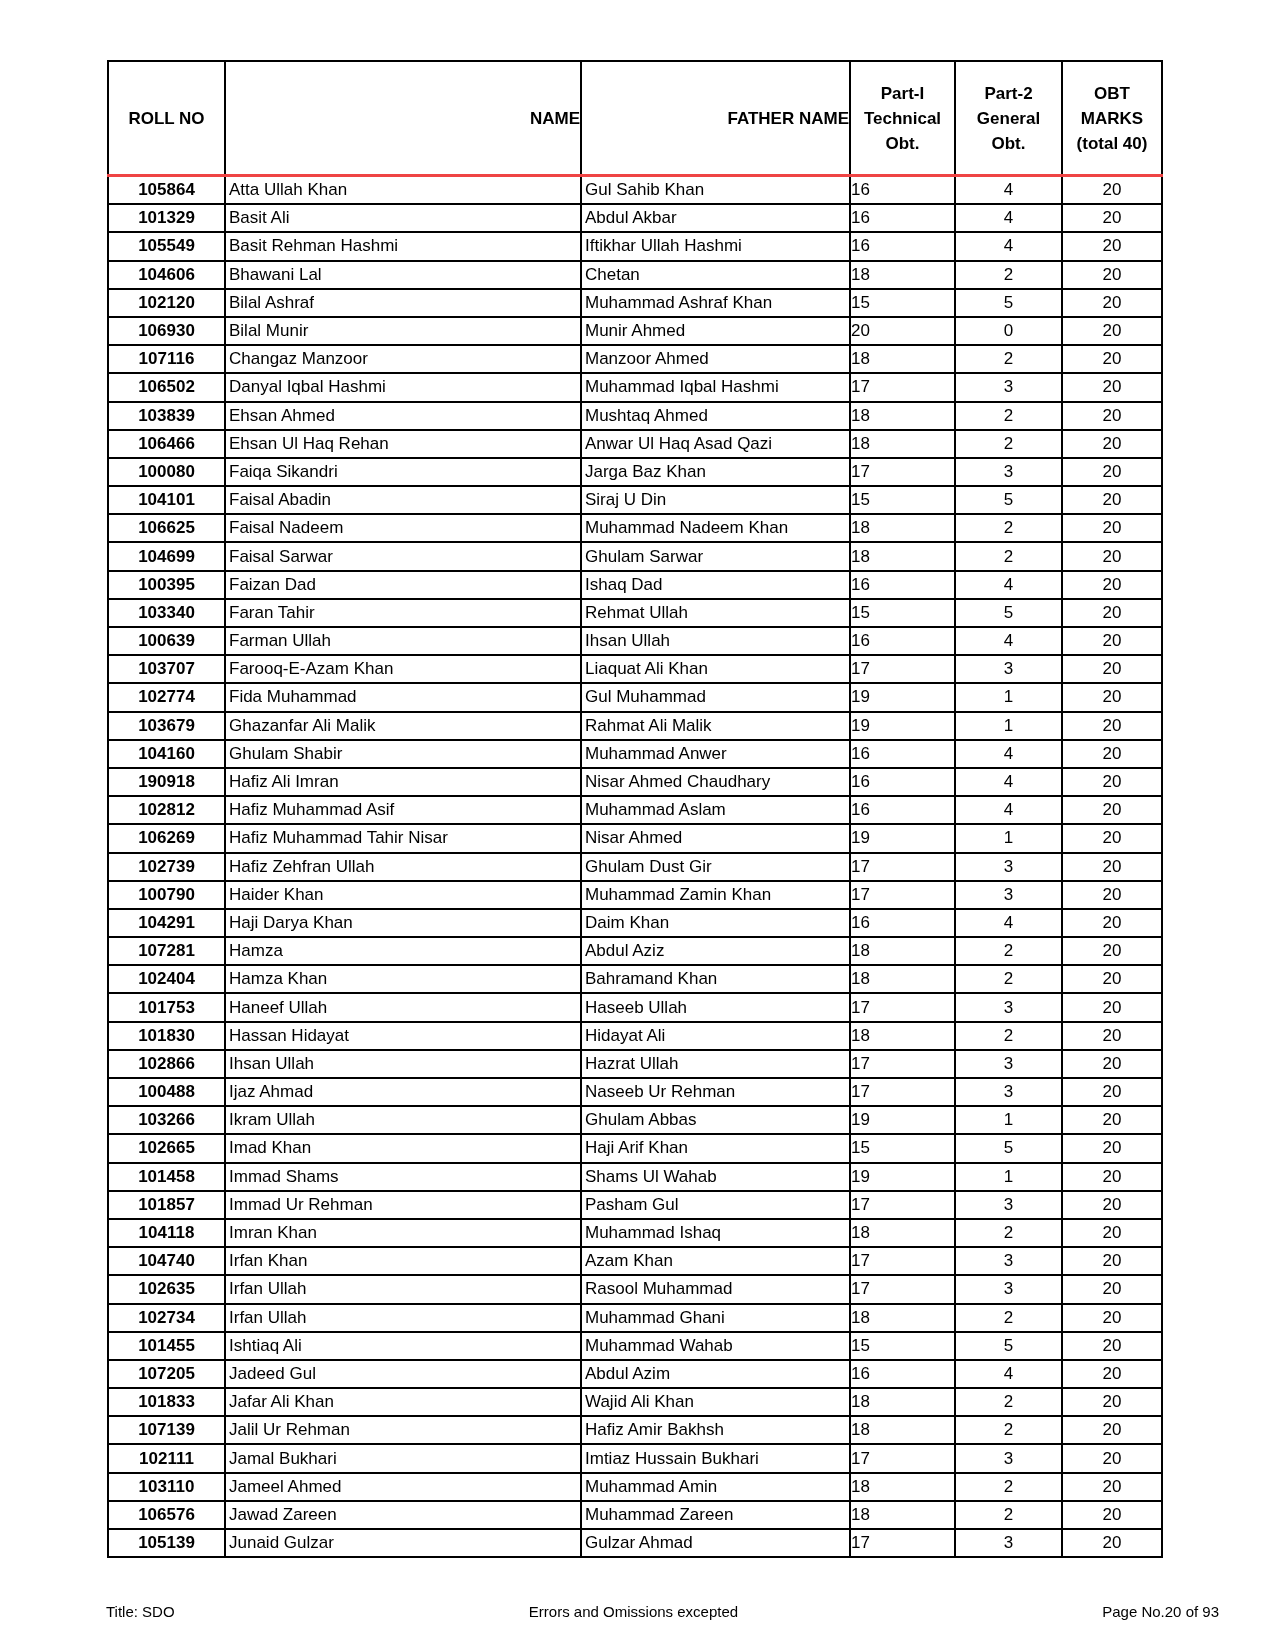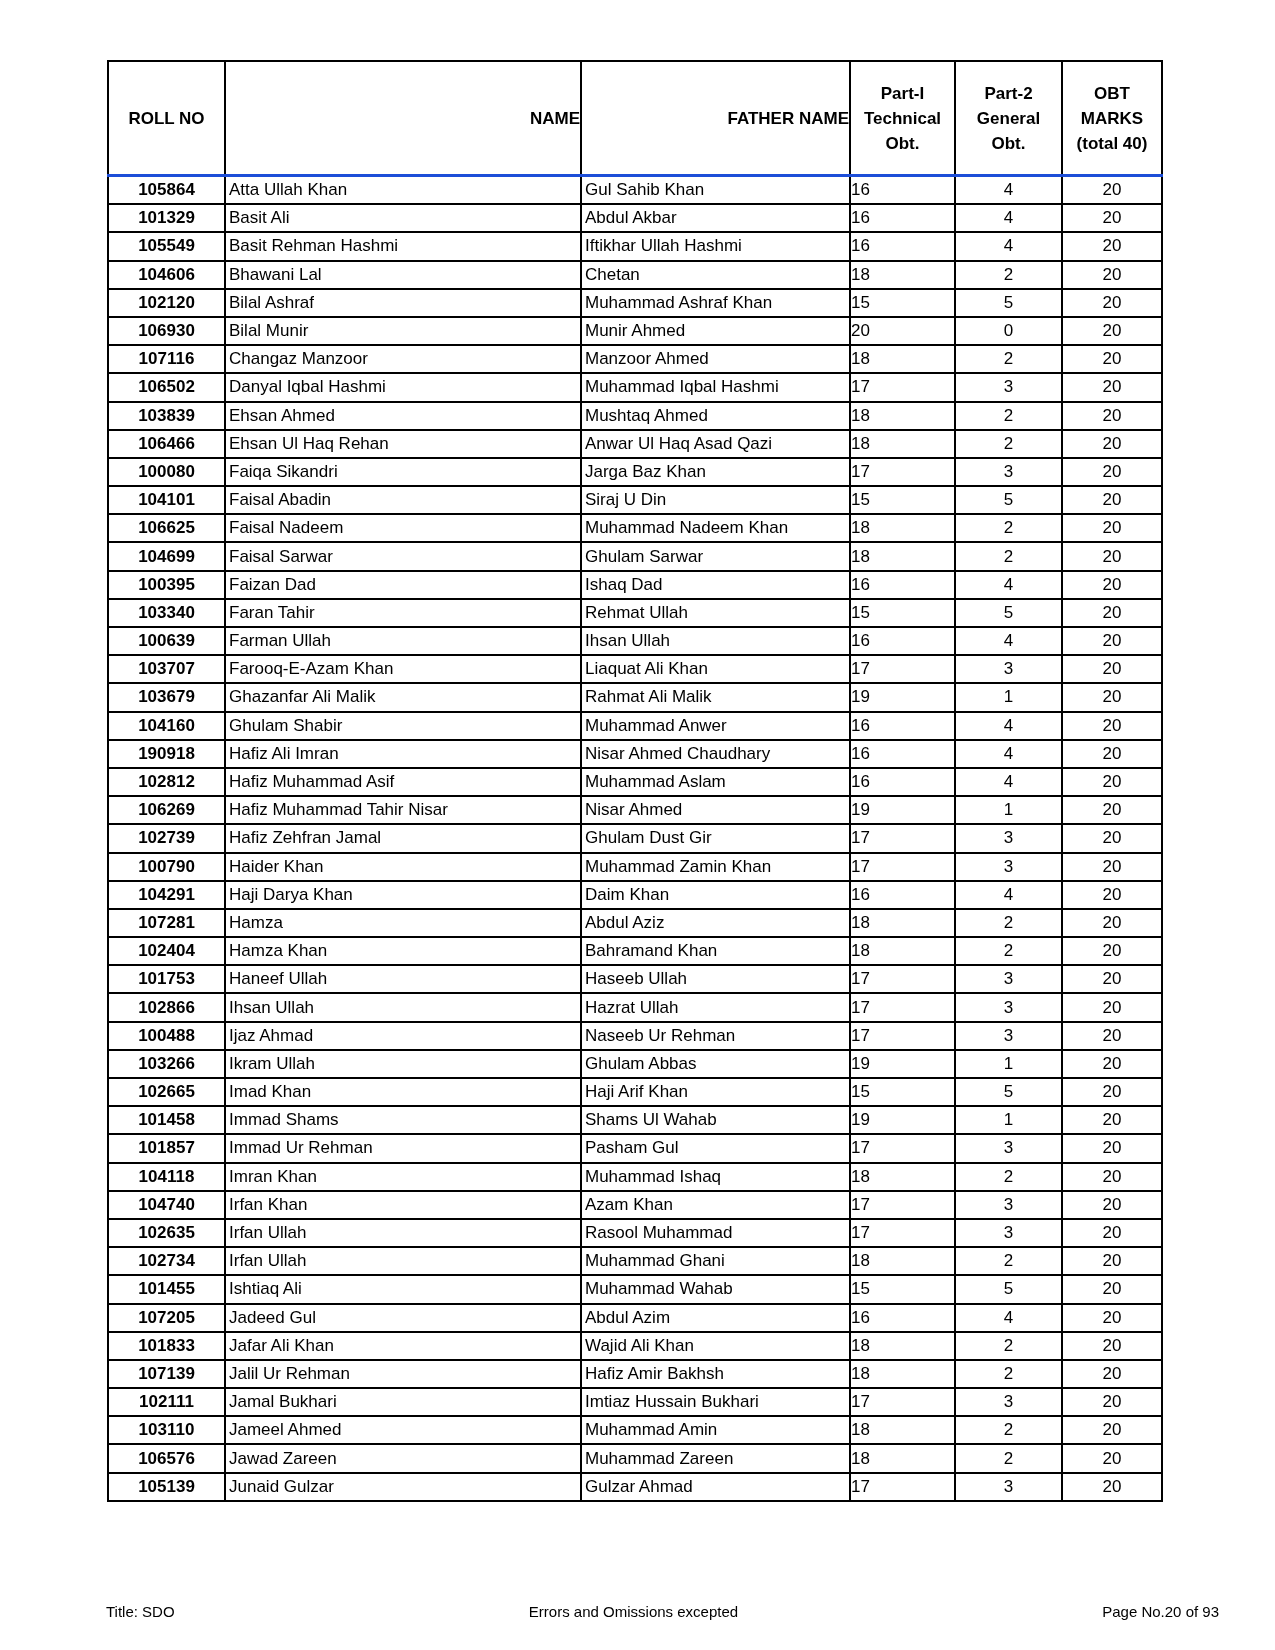--- a/index.html
+++ b/index.html
@@ -42,21 +42,21 @@
       font-weight: bold;
       font-size: 17px;
       line-height: 25px;
       vertical-align: middle;
       white-space: normal;
     }
     table.results thead tr {
       border-bottom: 3px solid #000;
     }
     table.results thead th {
-      border-bottom: 3px solid #1d4ed8;
+      border-bottom: 3px solid #ef4444;
     }
     table.results td {
       height: 26.2px;
       line-height: 24px;
       vertical-align: middle;
     }
     .c-roll { width: 115px; text-align: center; font-weight: bold; }
     .c-name { width: 351px; text-align: left; padding-left: 3px !important; }
     .c-father { width: 264px; text-align: left; padding-left: 3px !important; }
     .c-p1 { width: 103px; }
@@ -259,20 +259,28 @@
         </tr>
         <tr>
           <td class="c-roll">103707</td>
           <td class="c-name">Farooq-E-Azam Khan</td>
           <td class="c-father">Liaquat Ali Khan</td>
           <td class="c-p1">17</td>
           <td class="c-p2">3</td>
           <td class="c-obt">20</td>
         </tr>
         <tr>
+          <td class="c-roll">102774</td>
+          <td class="c-name">Fida Muhammad</td>
+          <td class="c-father">Gul Muhammad</td>
+          <td class="c-p1">19</td>
+          <td class="c-p2">1</td>
+          <td class="c-obt">20</td>
+        </tr>
+        <tr>
           <td class="c-roll">103679</td>
           <td class="c-name">Ghazanfar Ali Malik</td>
           <td class="c-father">Rahmat Ali Malik</td>
           <td class="c-p1">19</td>
           <td class="c-p2">1</td>
           <td class="c-obt">20</td>
         </tr>
         <tr>
           <td class="c-roll">104160</td>
           <td class="c-name">Ghulam Shabir</td>
@@ -300,21 +308,21 @@
         <tr>
           <td class="c-roll">106269</td>
           <td class="c-name">Hafiz Muhammad Tahir Nisar</td>
           <td class="c-father">Nisar Ahmed</td>
           <td class="c-p1">19</td>
           <td class="c-p2">1</td>
           <td class="c-obt">20</td>
         </tr>
         <tr>
           <td class="c-roll">102739</td>
-          <td class="c-name">Hafiz Zehfran Jamal</td>
+          <td class="c-name">Hafiz Zehfran Ullah</td>
           <td class="c-father">Ghulam Dust Gir</td>
           <td class="c-p1">17</td>
           <td class="c-p2">3</td>
           <td class="c-obt">20</td>
         </tr>
         <tr>
           <td class="c-roll">100790</td>
           <td class="c-name">Haider Khan</td>
           <td class="c-father">Muhammad Zamin Khan</td>
           <td class="c-p1">17</td>
@@ -344,20 +352,28 @@
           <td class="c-p1">18</td>
           <td class="c-p2">2</td>
           <td class="c-obt">20</td>
         </tr>
         <tr>
           <td class="c-roll">101753</td>
           <td class="c-name">Haneef Ullah</td>
           <td class="c-father">Haseeb Ullah</td>
           <td class="c-p1">17</td>
           <td class="c-p2">3</td>
+          <td class="c-obt">20</td>
+        </tr>
+        <tr>
+          <td class="c-roll">101830</td>
+          <td class="c-name">Hassan Hidayat</td>
+          <td class="c-father">Hidayat Ali</td>
+          <td class="c-p1">18</td>
+          <td class="c-p2">2</td>
           <td class="c-obt">20</td>
         </tr>
         <tr>
           <td class="c-roll">102866</td>
           <td class="c-name">Ihsan Ullah</td>
           <td class="c-father">Hazrat Ullah</td>
           <td class="c-p1">17</td>
           <td class="c-p2">3</td>
           <td class="c-obt">20</td>
         </tr>

